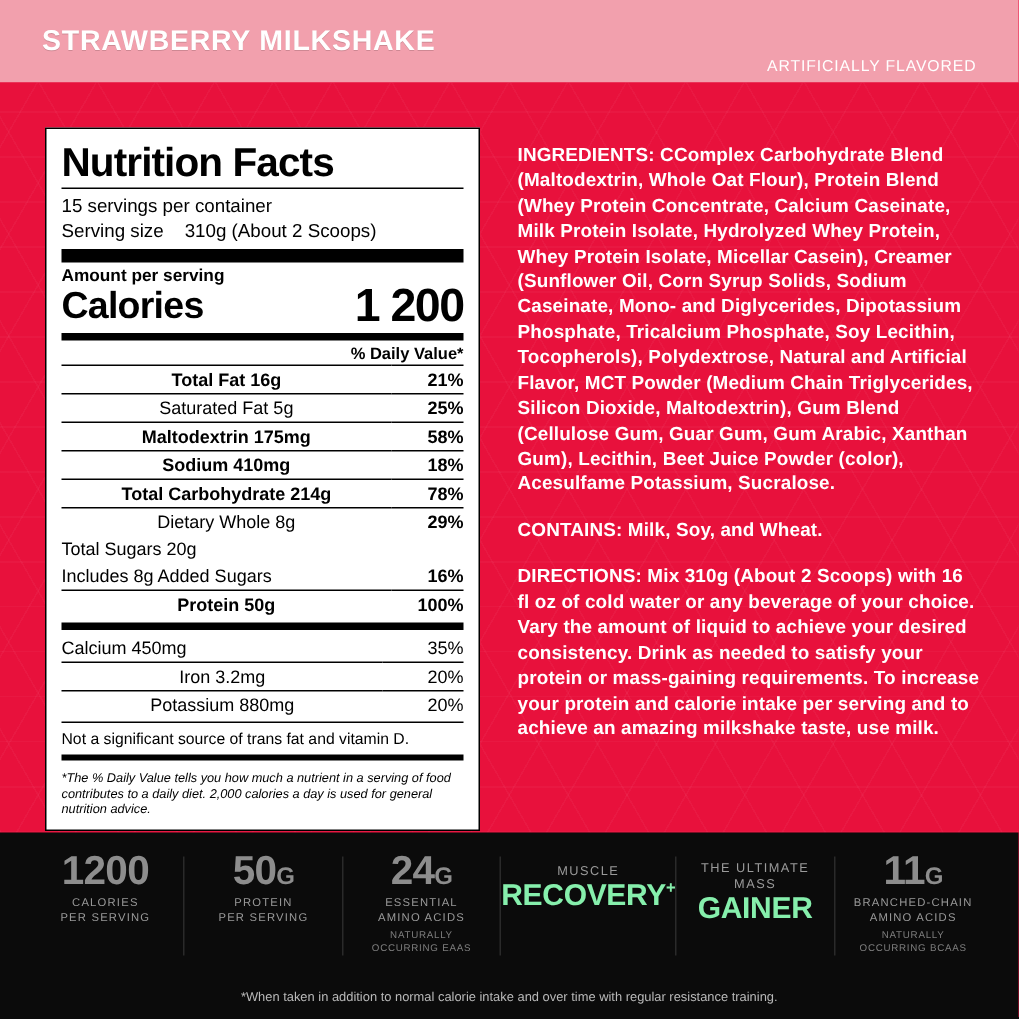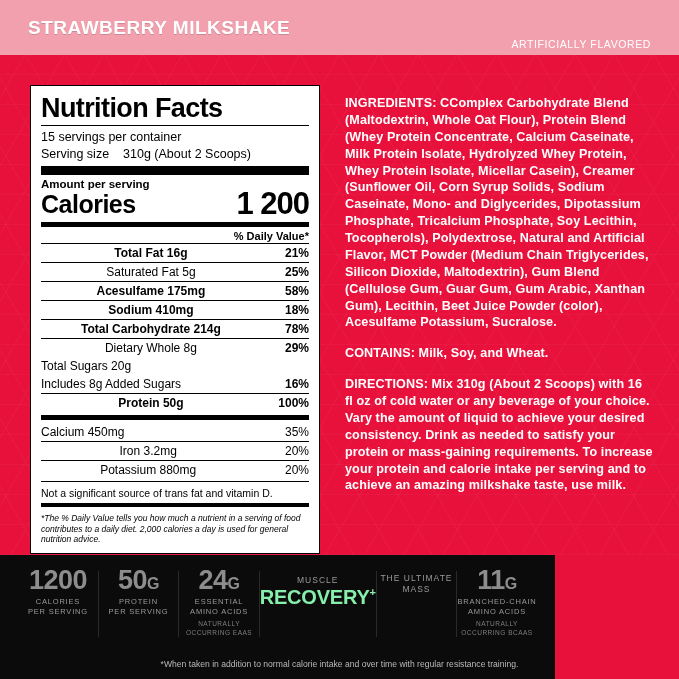--- a/index.html
+++ b/index.html
@@ -78,21 +78,21 @@
     color:#ffffff;
     font-size: 12.6px; line-height: 1.34;
     font-weight: bold;
     letter-spacing: 0.1px;
   }
   .info p { margin: 0 0 14px 0; }
   .info .hd { font-weight:bold; }
 
   
   .bottom {
-    position:absolute; left:0; top:555px; width:555px; height:124px;
+    position:absolute; left:0; top:555px; width:679px; height:124px;
     background:#0b0b0b; color:#d8d8d8;
   }
   .stats {
     display:flex; align-items:flex-start; justify-content:space-between;
     padding: 12px 18px 0 18px;
   }
   .stat { text-align:center; width: 118px; color:#9a9a9a; }
   .stat .big { font-size: 27px; font-weight: bold; letter-spacing:-0.5px; color:#8d8d8d; line-height:1; }
   .stat .big .unit { font-size:16px; }
   .stat .sub { font-size:7.5px; letter-spacing:0.8px; margin-top:3px; line-height:1.35; text-transform:uppercase; }
@@ -139,21 +139,21 @@
       <tbody>
         <tr class="bordered">
             <td class="b">Total Fat 16g</td>
             <td class="pct">21%</td>
           </tr>
         <tr class="bordered">
             <td class="ind1">Saturated Fat 5g</td>
             <td class="pct">25%</td>
           </tr>
         <tr class="bordered">
-            <td class="b">Acesulfame 175mg</td>
+            <td class="b">Maltodextrin 175mg</td>
             <td class="pct">58%</td>
           </tr>
         <tr class="bordered">
             <td class="b">Sodium 410mg</td>
             <td class="pct">18%</td>
           </tr>
         <tr class="bordered">
             <td class="b">Total Carbohydrate 214g</td>
             <td class="pct">78%</td>
           </tr>
@@ -241,20 +241,21 @@
 
       <div class="stat" style="padding-top:8px;">
         <div class="mid">MUSCLE</div>
         <div class="huge"><span>RECOVERY</span><span style="font-size:11px;vertical-align:super">+</span></div>
       </div>
       <div class="divider"></div>
 
       <div class="stat" style="padding-top:6px;">
         <div class="mid" style="white-space:pre-line">THE ULTIMATE
 MASS</div>
+        <div class="huge">GAINER</div>
       </div>
       <div class="divider"></div>
 
       <div class="stat">
         <div class="big"><span>11</span><span class="unit">G</span></div>
         <div class="sub" style="white-space:pre-line">BRANCHED-CHAIN
 AMINO ACIDS</div>
         <div class="sub2" style="white-space:pre-line">NATURALLY
 OCCURRING BCAAS</div>
       </div>

